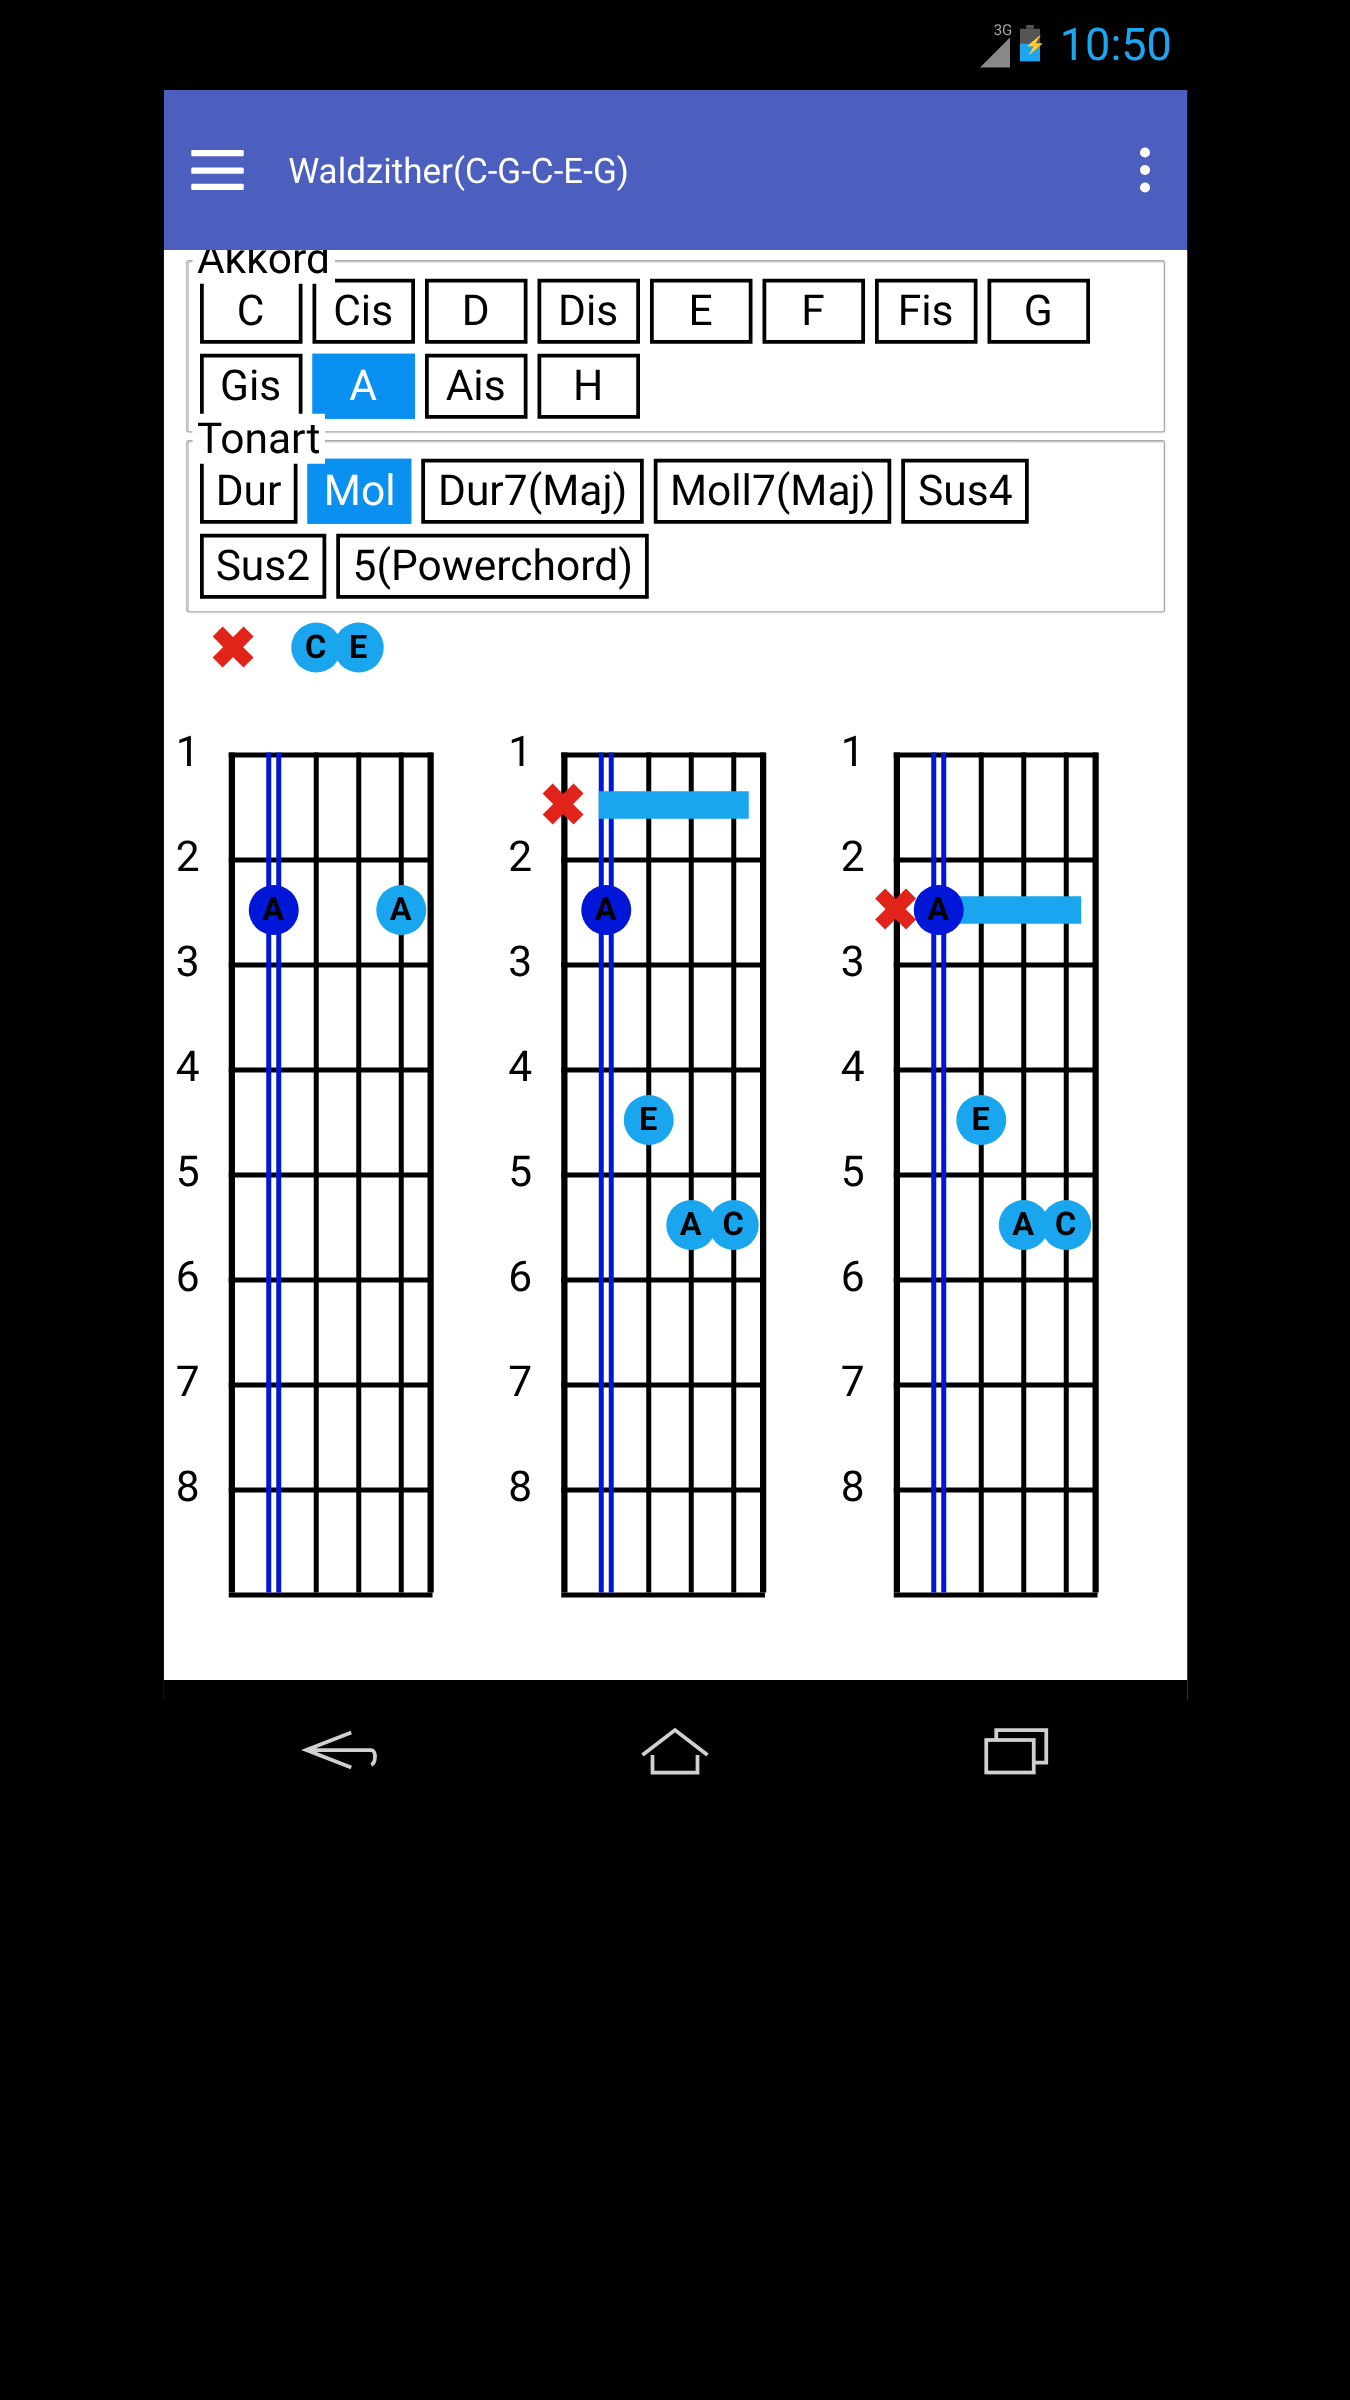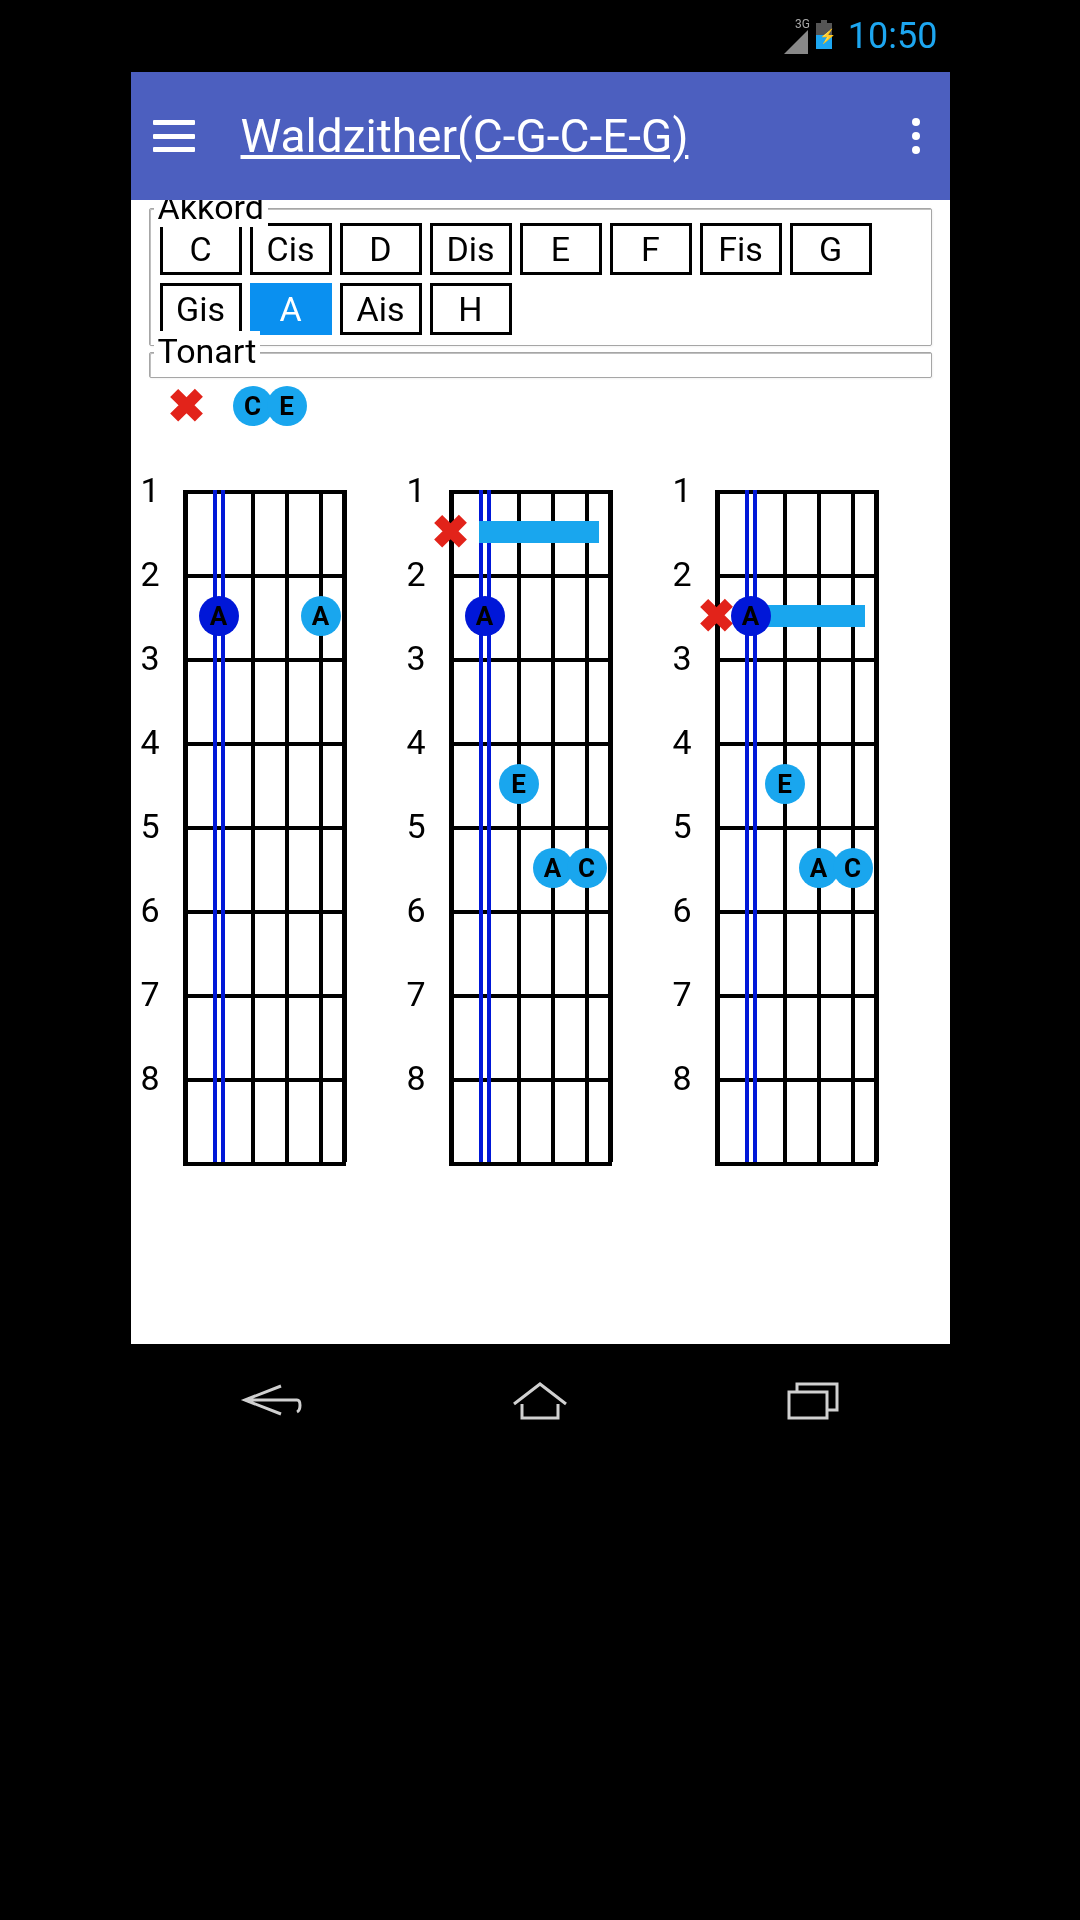--- a/index.html
+++ b/index.html
@@ -44,21 +44,21 @@
     display: flex;
     align-items: center;
     padding: 0 22px;
     color: #fff;
   }
   .hamburger {
     width: 42px; height: 32px; display:flex; flex-direction:column; justify-content:space-between;
     cursor:pointer;
   }
   .hamburger div { height:5px; background:#fff; border-radius:1px; }
-  .app-title { font-size: 46px; margin-left: 46px; flex:1; font-weight:400;text-decoration:underline;}
+  .app-title { font-size: 28px; margin-left: 36px; flex:1; font-weight:400;}
   .overflow { display:flex; flex-direction:column; gap:6px; cursor:pointer; padding:8px;}
   .overflow div { width:8px; height:8px; background:#fff; border-radius:50%; }
 
   .content {
     background: #fff;
     height: calc(100% - 56px - 128px - 112px);
     padding: 8px 18px 0 18px;
     overflow: hidden;
   }
   .chord-heading {
@@ -201,20 +201,29 @@
         <div class="pill w82">G</div>
         <div class="pill w82">Gis</div>
         <div class="pill w82 selected">A</div>
         <div class="pill w82">Ais</div>
         <div class="pill w82">H</div>
       </div>
   </div>
 
   <div class="fieldset">
     <div class="legend">Tonart</div>
+    <div class="pill-row" id="tonart-row">
+        <div class="pill">Dur</div>
+        <div class="pill selected">Mol</div>
+        <div class="pill">Dur7(Maj)</div>
+        <div class="pill">Moll7(Maj)</div>
+        <div class="pill">Sus4</div>
+        <div class="pill">Sus2</div>
+        <div class="pill">5(Powerchord)</div>
+      </div>
   </div>
 
   <div class="diagrams-area">
     <div id="open-markers" style="position:relative;height:48px;margin-left:34px;">
         <div class="xmark" style="left: 4px; top: 22px;">✖</div>
         <div class="dot cyan" style="left: 70px; top: 22px;">C</div>
         <div class="dot cyan" style="left: 104px; top: 22px;">E</div>
       </div>
     <div class="diagrams-row" id="diagrams-row">
         <div class="diagram">

